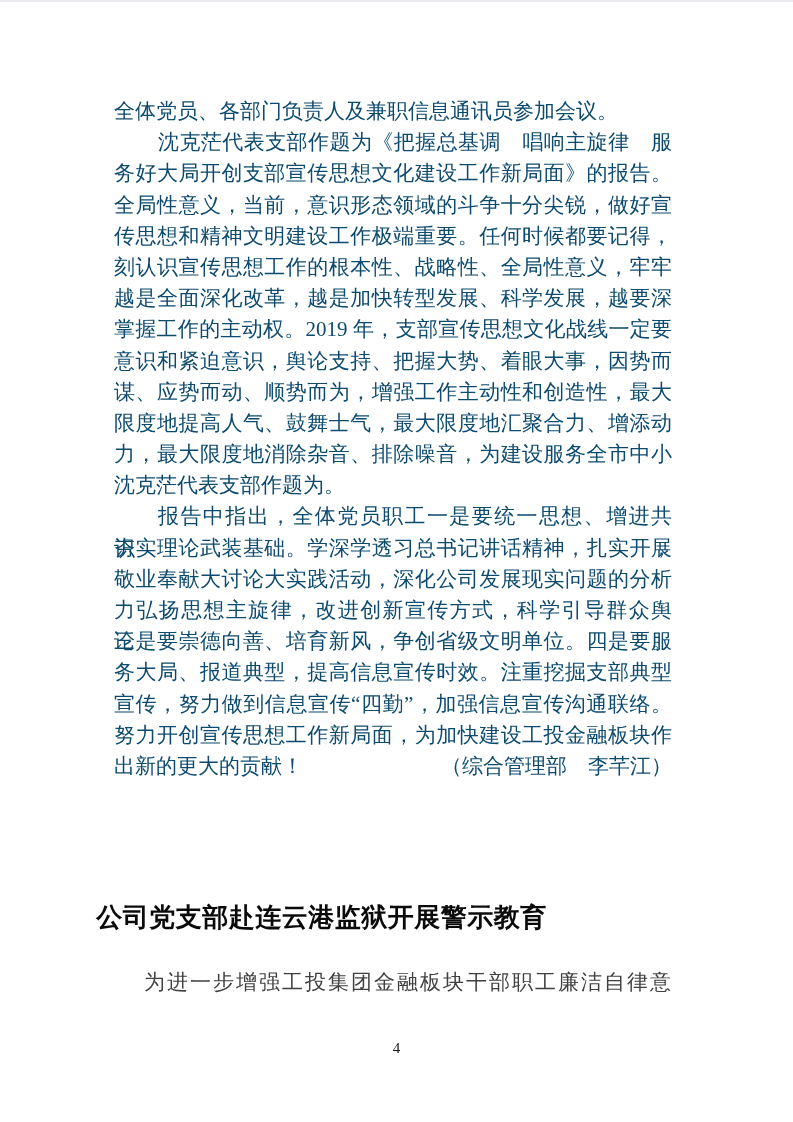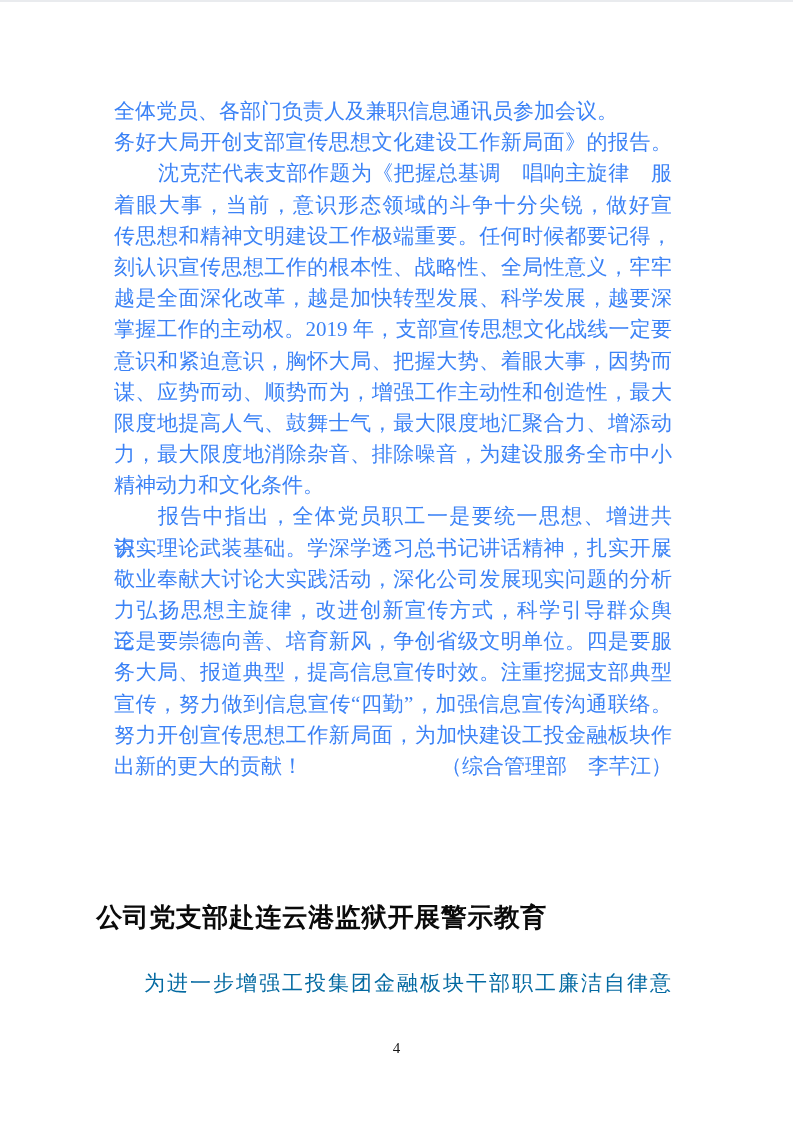--- a/index.html
+++ b/index.html
@@ -18,21 +18,21 @@
     color: #161616;
   }
   .body-text {
     position: absolute;
     left: 114px;
     top: 94px;
     width: 558px;
     font-family: "Liberation Serif", "DejaVu Serif", serif;
     font-size: 21px;
     line-height: 31.2px;
-    color: #3b82f6;
+    color: #0c4a6e;
   }
   .line {
     height: 31.2px;
     white-space: nowrap;
   }
   .line.just {
     white-space: normal;
     text-align: justify;
     text-align-last: justify;
   }
@@ -55,58 +55,58 @@
     font-weight: 700;
     font-size: 26px;
     letter-spacing: 0.5px;
     color: #0a0a0a;
   }
   .article2-first-line {
     position: absolute;
     left: 114px;
     top: 966px;
     width: 560px;
-    font-family: Liberation Serif, serif;
+    font-family: Liberation Mono, monospace;
     font-size: 21px;
     line-height: 31.2px;
     letter-spacing: 2px;
     text-indent: 30px;
     white-space: nowrap;
-    color: #0369a1;
+    color: #404040;
   }
   .page-number {
     position: absolute;
     left: 0;
     top: 1038px;
     width: 793px;
     text-align: center;
     font-family: "Liberation Serif", "DejaVu Serif", serif;
     font-size: 15px;
     color: #161616;
   }
 </style>
 </head>
 <body>
 
 <div class="page">
 
   <div class="body-text">
     <div class="line">全体党员、各部门负责人及兼职信息通讯员参加会议。</div>
+    <div class="line just indent">沈克茫代表支部作题为《把握总基调　唱响主旋律　服</div>
     <div class="line just">务好大局开创支部宣传思想文化建设工作新局面》的报告。</div>
-    <div class="line just indent">沈克茫代表支部作题为《把握总基调　唱响主旋律　服</div>
-    <div class="line just">着眼大事，当前，意识形态领域的斗争十分尖锐，做好宣</div>
+    <div class="line just">全局性意义，当前，意识形态领域的斗争十分尖锐，做好宣</div>
     <div class="line just">传思想和精神文明建设工作极端重要。任何时候都要记得，</div>
     <div class="line just">刻认识宣传思想工作的根本性、战略性、全局性意义，牢牢</div>
     <div class="line just">越是全面深化改革，越是加快转型发展、科学发展，越要深</div>
     <div class="line just">掌握工作的主动权。2019 年，支部宣传思想文化战线一定要</div>
-    <div class="line just">意识和紧迫意识，胸怀大局、把握大势、着眼大事，因势而</div>
+    <div class="line just">意识和紧迫意识，舆论支持、把握大势、着眼大事，因势而</div>
     <div class="line just">谋、应势而动、顺势而为，增强工作主动性和创造性，最大</div>
     <div class="line just">限度地提高人气、鼓舞士气，最大限度地汇聚合力、增添动</div>
     <div class="line just">力，最大限度地消除杂音、排除噪音，为建设服务全市中小</div>
-    <div class="line">精神动力和文化条件。</div>
+    <div class="line">沈克茫代表支部作题为。</div>
     <div class="line just indent">报告中指出，全体党员职工一是要统一思想、增进共识，</div>
     <div class="line just">夯实理论武装基础。学深学透习总书记讲话精神，扎实开展</div>
     <div class="line just">敬业奉献大讨论大实践活动，深化公司发展现实问题的分析</div>
     <div class="line just">力弘扬思想主旋律，改进创新宣传方式，科学引导群众舆论。</div>
     <div class="line just">三是要崇德向善、培育新风，争创省级文明单位。四是要服</div>
     <div class="line just">务大局、报道典型，提高信息宣传时效。注重挖掘支部典型</div>
     <div class="line just">宣传，努力做到信息宣传“四勤”，加强信息宣传沟通联络。</div>
     <div class="line just">努力开创宣传思想工作新局面，为加快建设工投金融板块作</div>
     <div class="line split">
       <span>出新的更大的贡献！</span>

